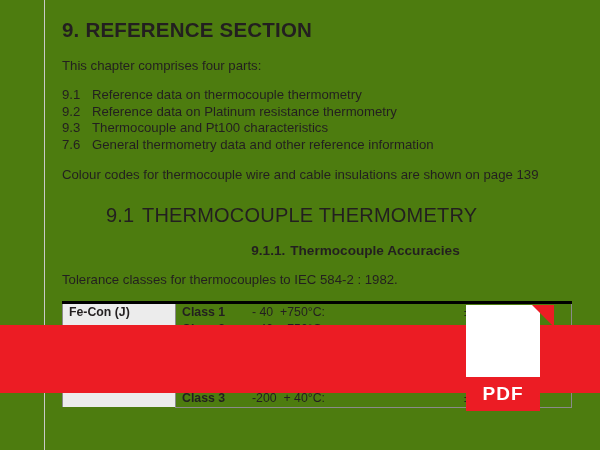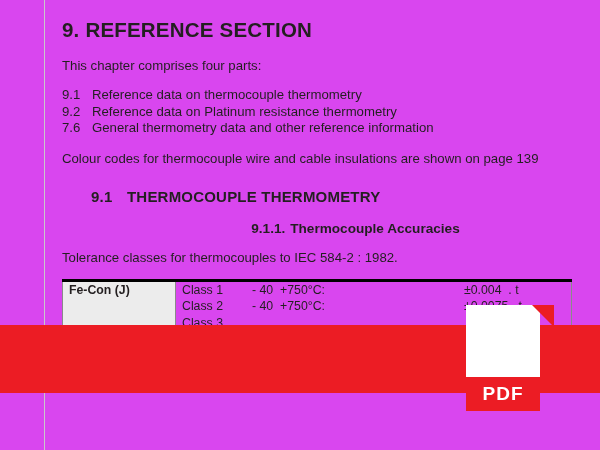--- a/index.html
+++ b/index.html
@@ -10,21 +10,21 @@
     width: 600px;
     height: 450px;
     background: #ffffff;
     font-family: "Liberation Sans", sans-serif;
     overflow: hidden;
     position: relative;
   }
   .page {
     position: absolute;
     inset: 0;
-    background: #d946ef;
+    background: #4d7c0f;
   }
   .left-rule {
     position: absolute;
     left: 44px;
     top: 0;
     width: 1px;
     height: 450px;
     background: #c9c9c9;
   }
   .content {
@@ -59,24 +59,24 @@
   ul.parts li .num {
     display: inline-block;
     width: 30px;
   }
   p.colour-note {
     font-size: 13.2px;
     color: #231f20;
     margin: 14px 0 12px 0;
   }
   h2.section-title {
-    font-size: 15px;
-    font-weight: bold;
-    color: #231f20;
-    margin: 22px 0 0 29px;
+    font-size: 20px;
+    font-weight: normal;
+    color: #231f20;
+    margin: 22px 0 0 44px;
     letter-spacing: 0.2px;
   }
   h2.section-title .sec-num {
     display: inline-block;
     width: 36px;
   }
   h3.subsection-title {
     font-size: 13.6px;
     font-weight: bold;
     color: #231f20;
@@ -107,20 +107,21 @@
     line-height: 14.6px;
   }
   table.tc-table td.type-cell {
     width: 100px;
     font-weight: bold;
     background: #ececec;
   }
   table.tc-table td.class-cell {
     width: 58px;
     border-right: none;
+    font-weight: bold;
   }
   table.tc-table td.range-cell {
     width: 200px;
     border-left: none;
     border-right: none;
     white-space: pre;
   }
   table.tc-table td.tol-cell {
     border-left: none;
     white-space: pre;
@@ -204,20 +205,23 @@
     <h1 class="chapter-title">9. REFERENCE SECTION</h1>
 
     <p class="intro">This chapter comprises four parts:</p>
 
     <ul class="parts">
       <li>
         <span class="num">9.1</span><span>Reference data on thermocouple thermometry</span>
       </li>
       <li>
         <span class="num">9.2</span><span>Reference data on Platinum resistance thermometry</span>
+      </li>
+      <li>
+        <span class="num">9.3</span><span>Thermocouple and Pt100 characteristics</span>
       </li>
       <li>
         <span class="num">7.6</span><span>General thermometry data and other reference information</span>
       </li>
     </ul>
 
     <p class="colour-note">Colour codes for thermocouple wire and cable insulations are shown on page 139</p>
 
     <h2 class="section-title">
       <span class="sec-num">9.1</span><span>THERMOCOUPLE THERMOMETRY</span>

